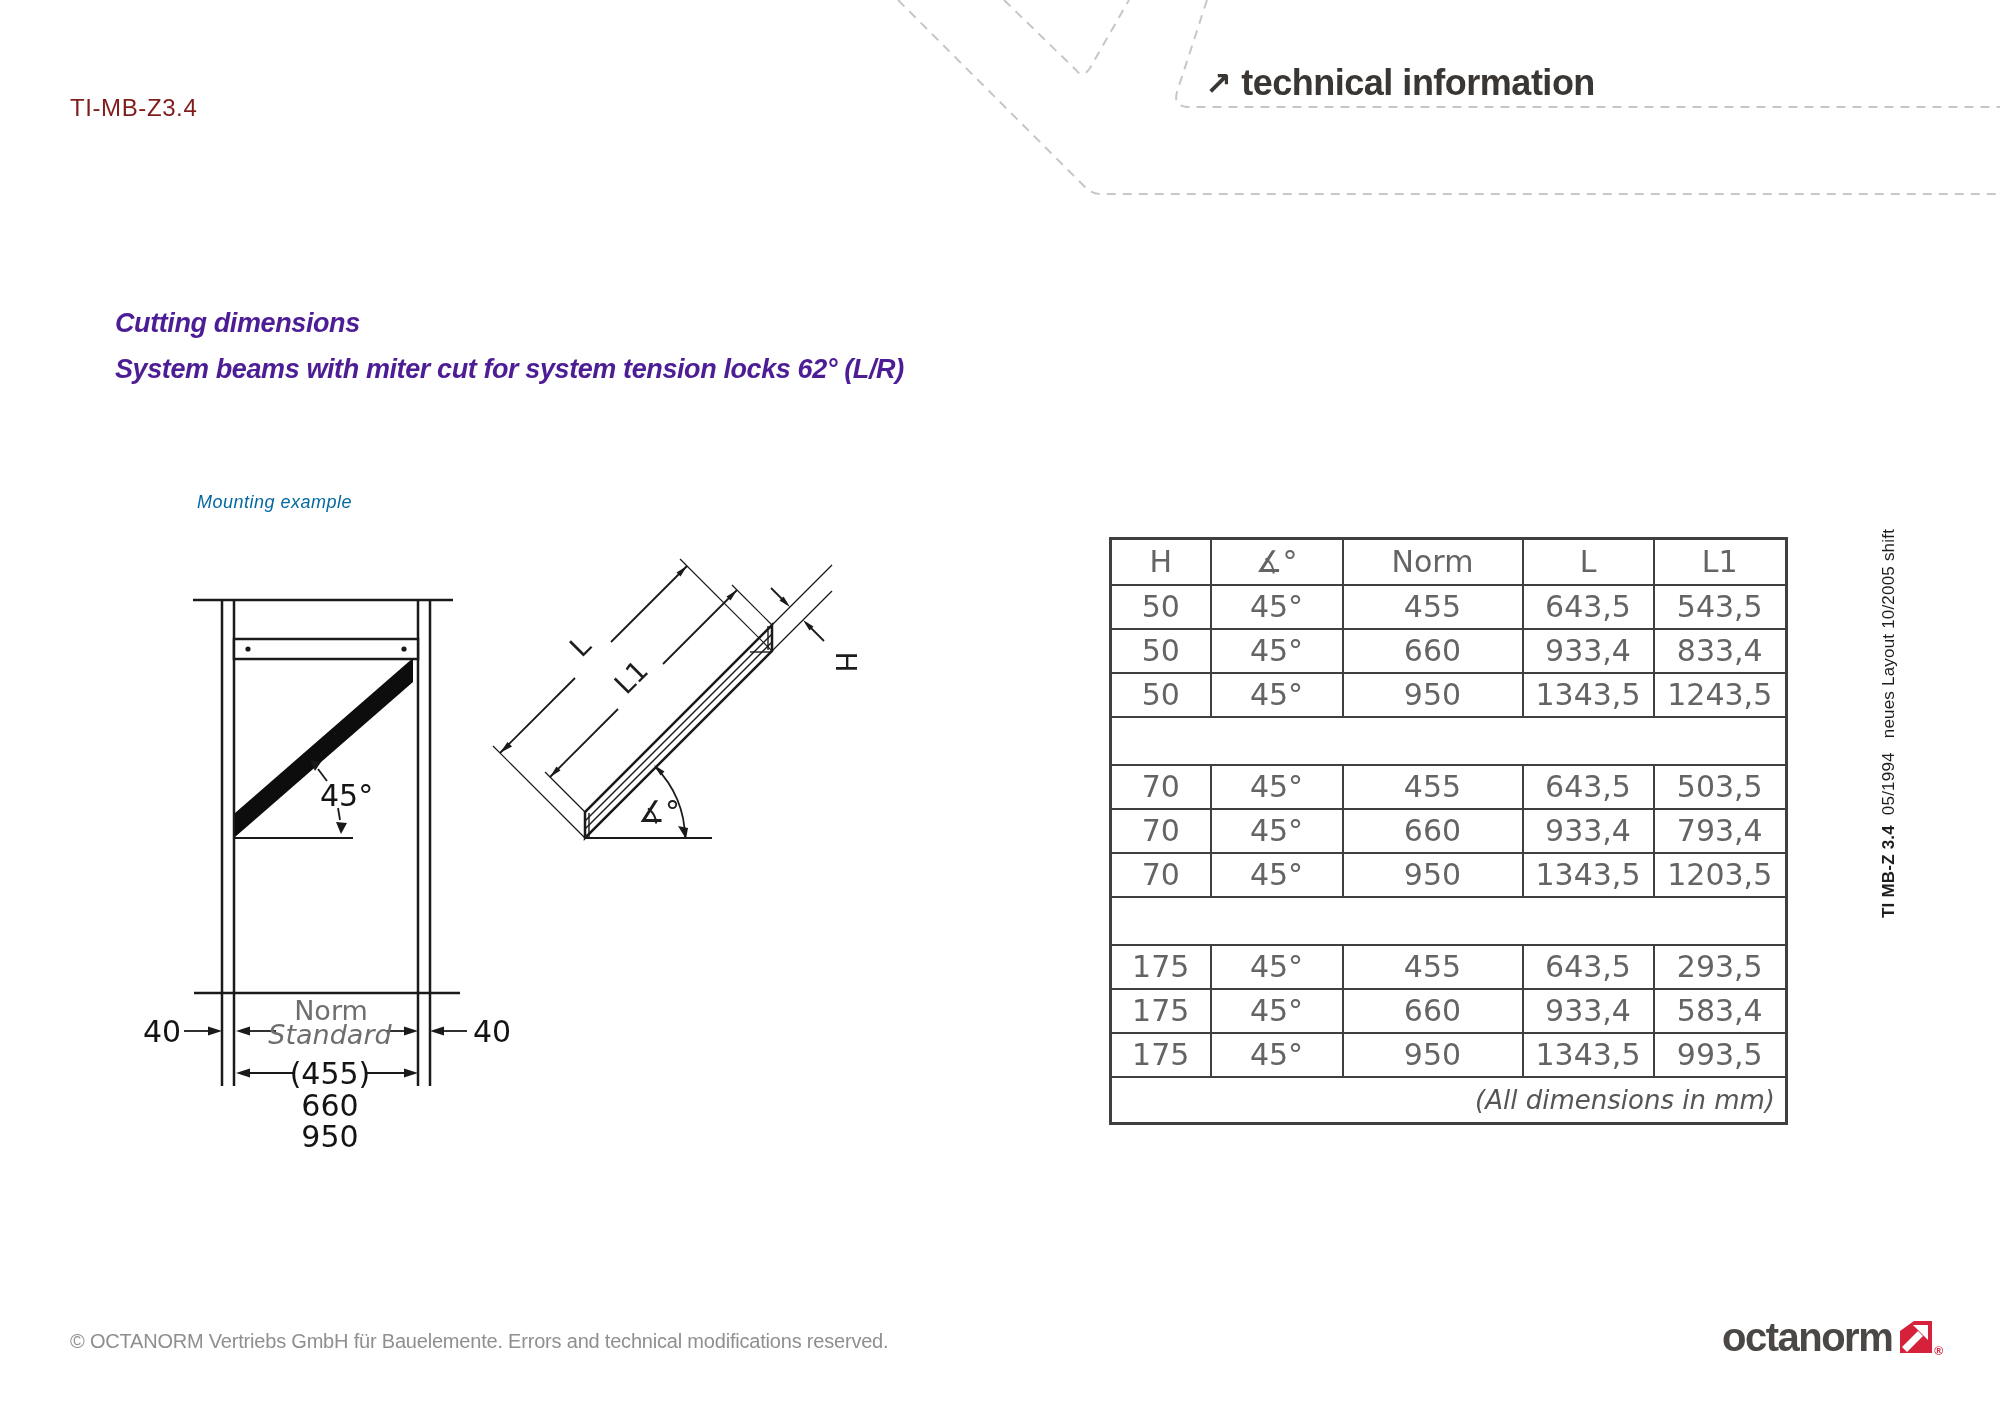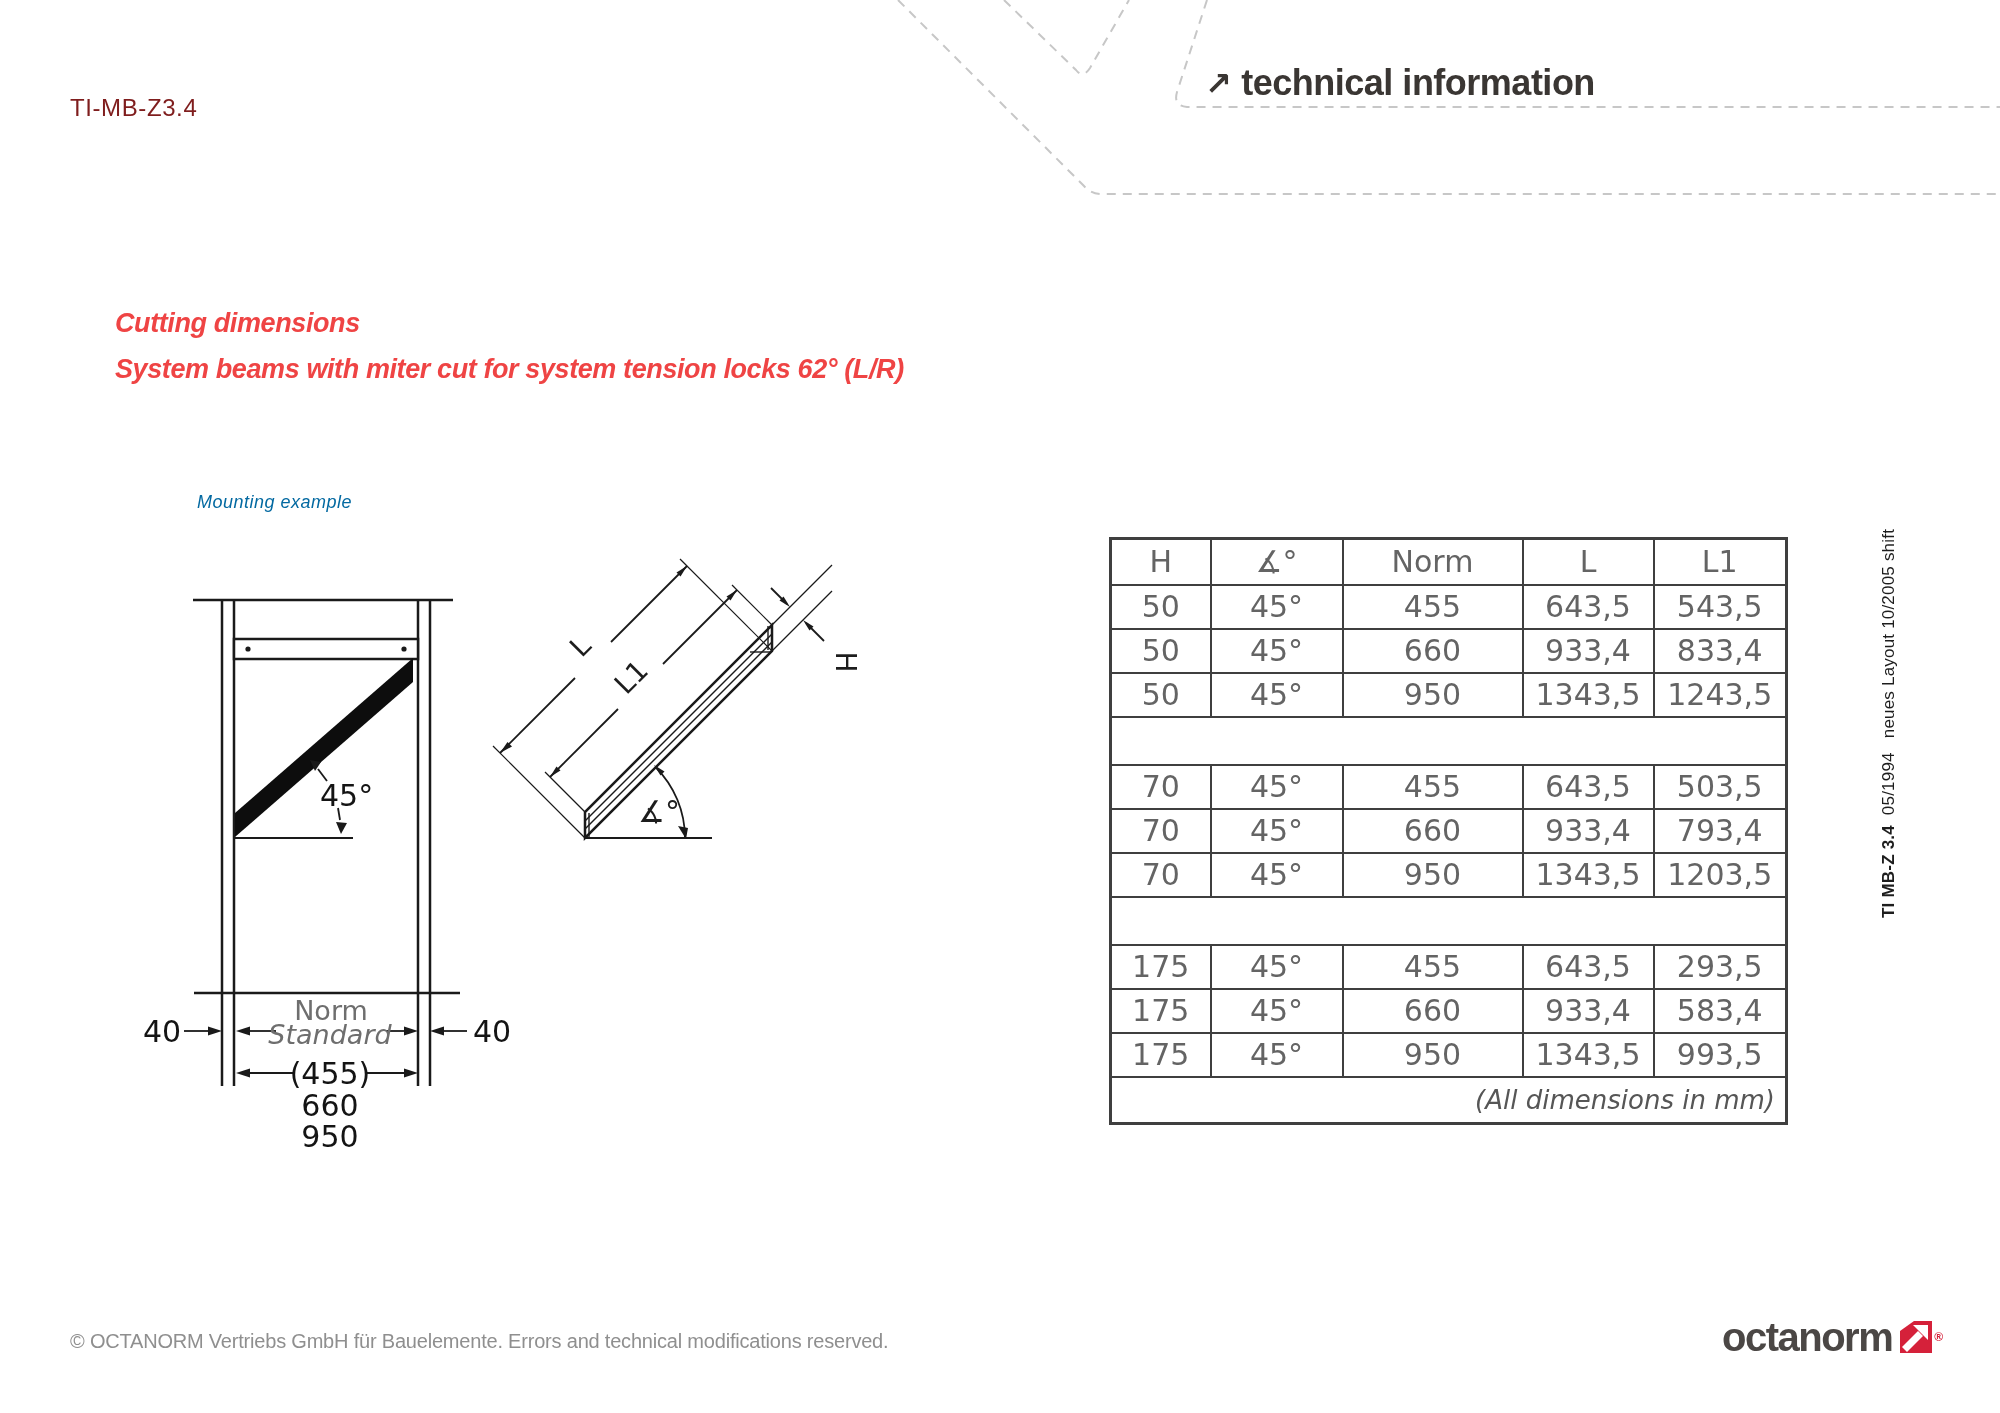--- a/index.html
+++ b/index.html
@@ -7,21 +7,21 @@
         font-family:"Liberation Sans",sans-serif;color:#222;}
   .abs{position:absolute;}
 
   
   .doc-title{left:70px;top:58px;font-size:25px;font-weight:bold;color:#3c3c3c;letter-spacing:.2px;}
   .doc-id{left:70px;top:94px;font-size:24px;font-weight:400;color:#7f1d1d;letter-spacing:.6px;}
   .brand-header{left:1205px;top:62px;font-size:36px;font-weight:bold;color:#3a3633;letter-spacing:-.5px;display:flex;align-items:center;gap:10px;}
   .brand-header .arrow{font-family:"DejaVu Sans",sans-serif;font-size:32px;line-height:1;transform:translateY(1px);}
 
   
-  .subtitle{left:115px;top:300px;font-size:27px;font-weight:bold;font-style:italic;color:#ef4444;
+  .subtitle{left:115px;top:300px;font-size:27px;font-weight:bold;font-style:italic;color:#4c1d95;
             line-height:46px;letter-spacing:-.4px;}
 
   
   .mounting{left:197px;top:492px;font-size:18px;font-style:italic;color:#0369a1;letter-spacing:.5px;}
 
   
   table.dim{position:absolute;left:1109px;top:537px;width:676px;border-collapse:collapse;
             border:3px solid #3f3f3f;table-layout:fixed;}
   table.dim th,table.dim td{border:2px solid #3f3f3f;font-size:30px;font-weight:400;color:#646464;
             text-align:center;padding:0;height:42px;line-height:42px;font-family:"DejaVu Sans","Liberation Sans",sans-serif;}
@@ -31,21 +31,21 @@
             font-size:26px;color:#565656;padding-right:10px;height:44px;margin-left:16px;}
 
   
   .side-note{left:1879px;top:918px;width:336px;transform:rotate(-90deg);transform-origin:0 0;
              font-size:17px;color:#1d1d1d;white-space:nowrap;letter-spacing:.2px;}
   .side-note b{font-weight:bold;margin-right:10px;}
   .side-note .gap{display:inline-block;width:14px;}
 
   
   .copyright{left:70px;top:1330px;font-size:20px;color:#8f8f8f;letter-spacing:-.2px;}
-  .logo{left:1722px;top:1316px;display:flex;align-items:center;}
+  .logo{left:1722px;top:1316px;display:flex;align-items:flex-end;}
   .logo .word{font-size:40px;font-weight:bold;color:#4b4745;letter-spacing:-1.5px;line-height:40px;}
   .logo .mark{margin-left:8px;margin-top:5px;}
   .logo .reg{font-size:12px;color:#d5213a;font-weight:bold;margin-left:2px;line-height:12px;}
 
   svg text{font-family:"DejaVu Sans","Liberation Sans",sans-serif;}
   .dark-label{fill:#141414;font-weight:500;}
   .gray-label{fill:#6e6e6e;}
 </style>
 </head>
 <body>

